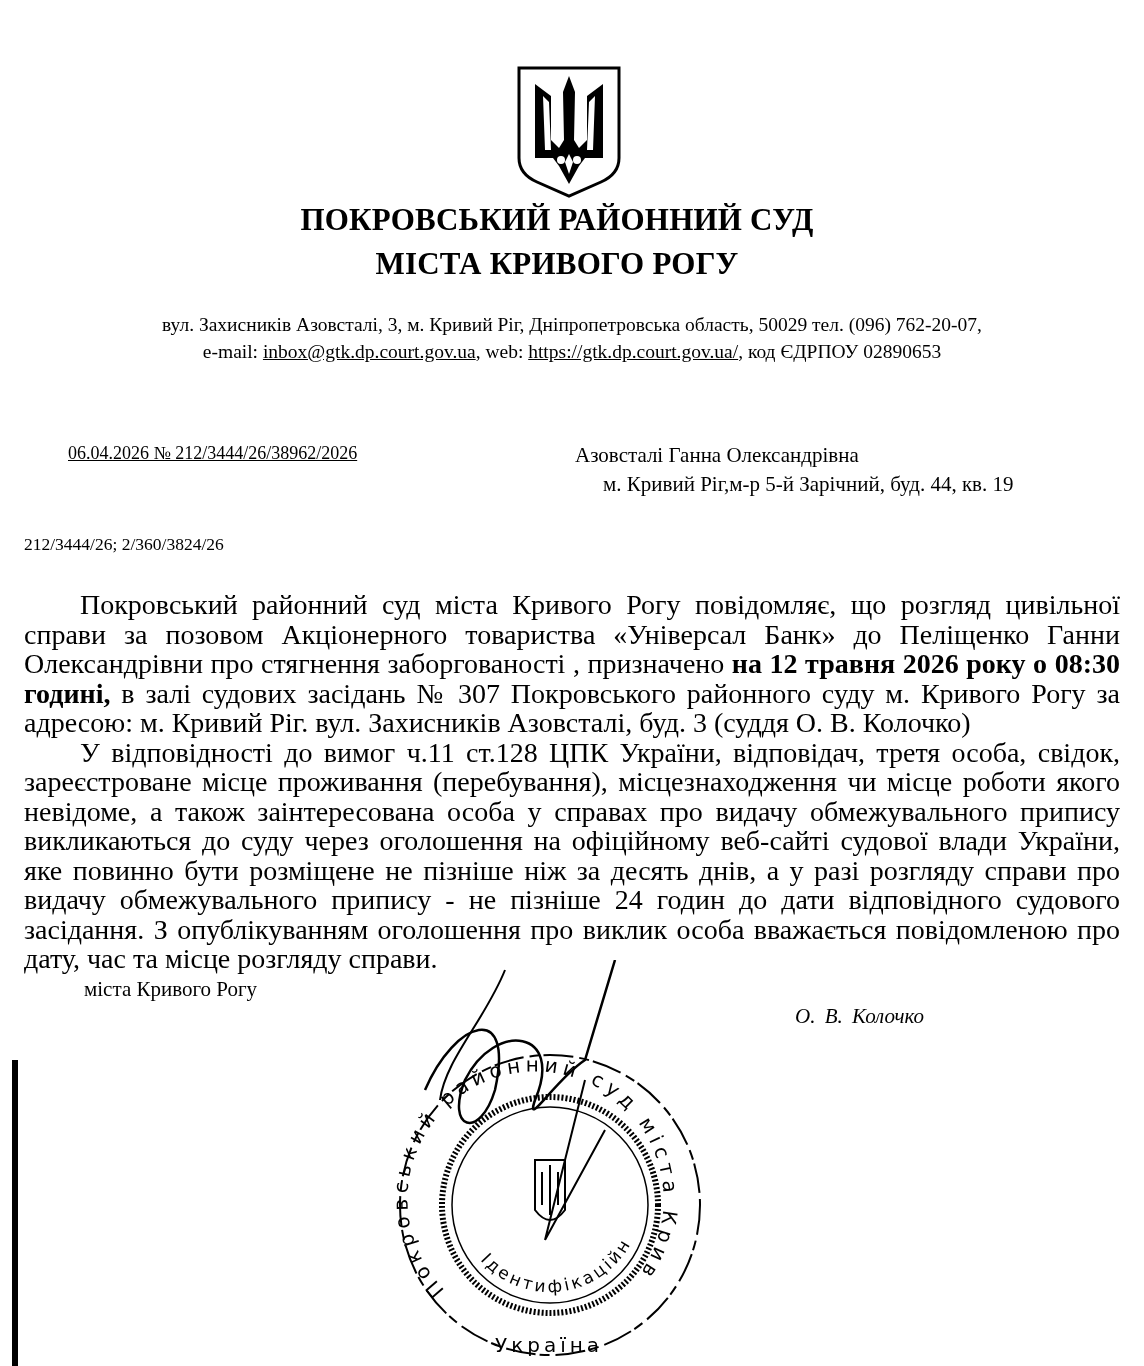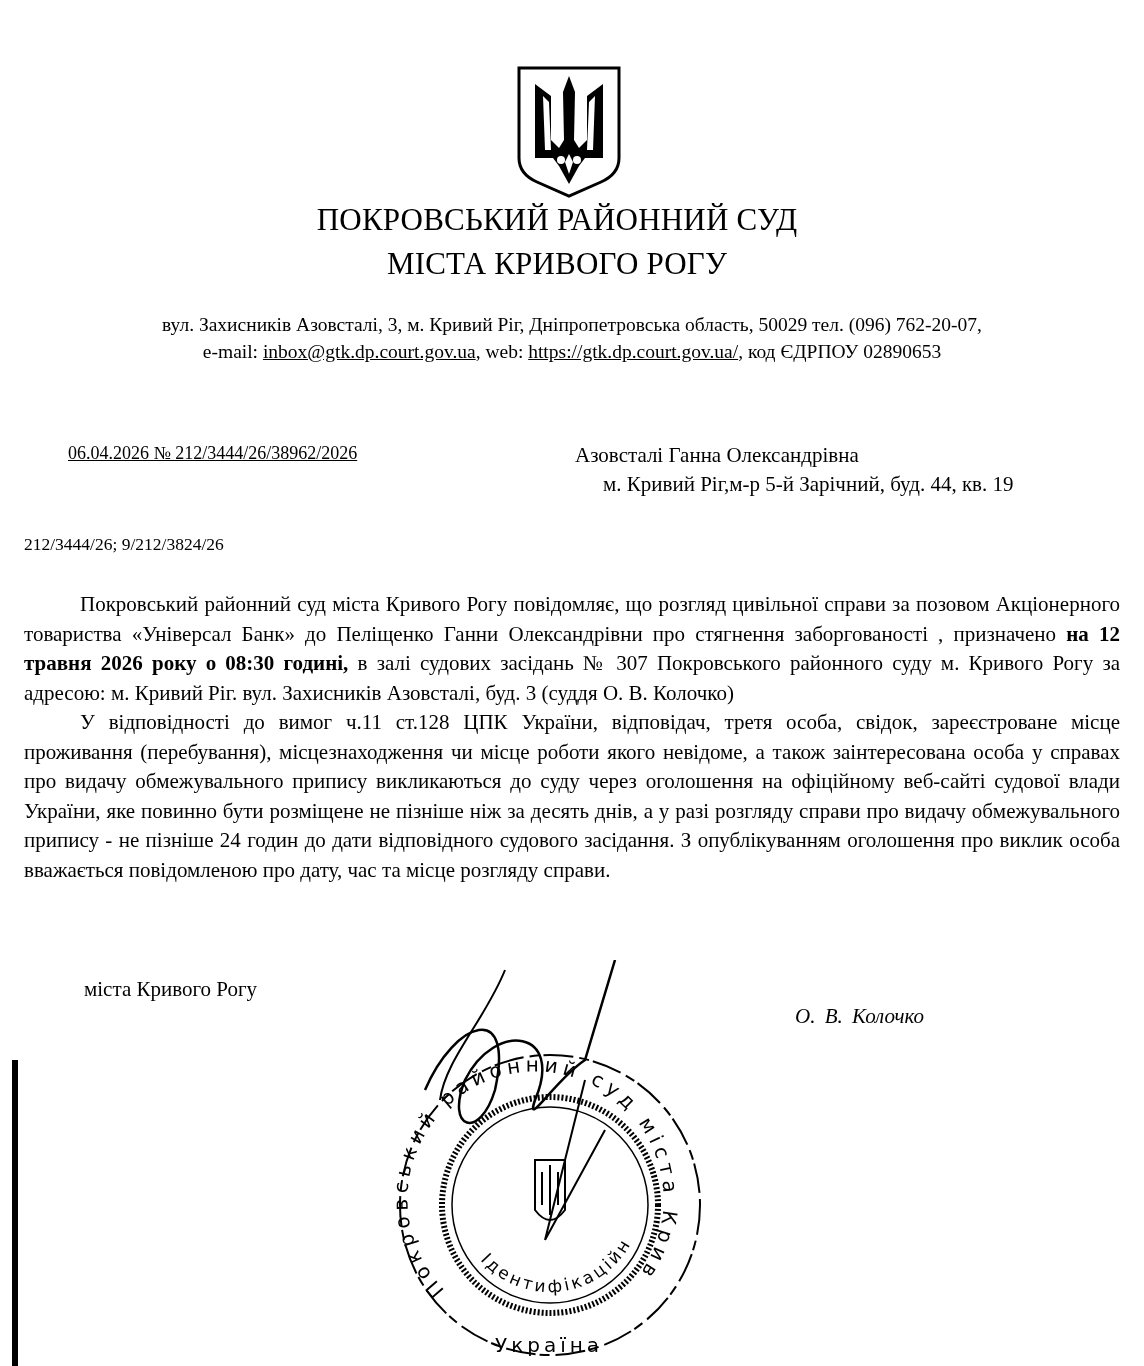--- a/index.html
+++ b/index.html
@@ -3,34 +3,34 @@
 <meta charset="utf-8">
 <style>
   html, body { margin: 0; padding: 0; background: #ffffff; }
   body {
     width: 1144px; height: 1366px; position: relative; overflow: hidden;
     font-family: "Liberation Serif", "DejaVu Serif", serif; color: #000;
   }
   .abs { position: absolute; }
   .emblem { left: 513px; top: 62px; width: 112px; height: 138px; }
   .court-name {
-    left: 0; width: 1114px; text-align: center; font-weight: normal;
+    left: 0; width: 1114px; text-align: center; font-weight: bold;
     font-size: 31px; line-height: 44px; top: 198px; letter-spacing: 0.2px;
   }
   .addr {
     left: 0; width: 1144px; text-align: center; font-size: 19.5px;
     line-height: 27px; top: 311px;
   }
   .addr .u { text-decoration: underline; }
   .outno { left: 20px; top: 443px; font-size: 18px; text-decoration: underline; margin-left: 48px; }
   .caseno { left: 24px; top: 534px; font-size: 17.5px; }
   .recipient { left: 575px; top: 441px; font-size: 21px; line-height: 28.5px; }
   .recipient .ind { padding-left: 28px; }
   .body-text {
-    left: 24px; width: 1096px; top: 590px; font-size: 21px;
+    left: 24px; width: 1096px; top: 590px; font-size: 28px;
     line-height: 29.5px; text-align: justify;
   }
   .body-text p { margin: 0; text-indent: 56px; }
   .body-text b { font-weight: bold; }
   .sig-left { left: 84px; top: 975px; font-size: 21px; line-height: 29.5px; }
   .sig-right { left: 795px; top: 1004px; font-size: 21px; word-spacing: 4px; font-style: italic; }
   .stamp { left: 385px; top: 960px; width: 340px; height: 406px; pointer-events: none; }
   .edge-mark { left: 12px; top: 1060px; width: 6px; height: 306px; background: #000; }
 </style>
 </head>
@@ -49,21 +49,21 @@
   <div>ПОКРОВСЬКИЙ РАЙОННИЙ СУД</div>
   <div>МІСТА КРИВОГО РОГУ</div>
 </div>
 
 <div class="abs addr">
   <div>вул. Захисників Азовсталі, 3, м. Кривий Ріг,  Дніпропетровська область, 50029 тел. (096) 762-20-07,</div>
   <div><span>e-mail: </span><span class="u">inbox@gtk.dp.court.gov.ua</span><span>,   web: </span><span class="u">https://gtk.dp.court.gov.ua/</span><span>, код ЄДРПОУ 02890653</span></div>
 </div>
 
 <div class="abs outno">06.04.2026 №  212/3444/26/38962/2026</div>
-<div class="abs caseno">212/3444/26; 9/212/3824/26</div>
+<div class="abs caseno">212/3444/26; 2/360/3824/26</div>
 
 <div class="abs recipient">
   <div>Азовсталі Ганна Олександрівна</div>
   <div class="ind">м. Кривий Ріг,м-р 5-й Зарічний, буд. 44, кв. 19</div>
 </div>
 
 <div class="abs body-text">
   <p><span>Покровський районний суд міста Кривого Рогу  повідомляє, що розгляд цивільної справи за позовом Акціонерного товариства «Універсал Банк» до Пеліщенко Ганни Олександрівни про стягнення заборгованості , призначено </span><b>на 12 травня 2026 року о 08:30 годині,</b><span> в залі судових засідань № 307 Покровського  районного суду м. Кривого Рогу за адресою: м. Кривий Ріг. вул. Захисників Азовсталі, буд. 3 (суддя О. В. Колочко)</span></p>
   <p>У відповідності до вимог ч.11 ст.128 ЦПК України, відповідач, третя особа, свідок, зареєстроване місце проживання (перебування), місцезнаходження чи місце роботи якого невідоме, а також заінтересована особа у справах про видачу обмежувального припису викликаються до суду через оголошення на офіційному веб-сайті судової влади України, яке повинно бути розміщене не пізніше ніж за десять днів, а у разі розгляду справи про видачу обмежувального припису - не пізніше 24 годин до дати відповідного судового засідання. З опублікуванням оголошення про виклик особа вважається повідомленою про дату, час та місце розгляду справи.</p>
 </div>

